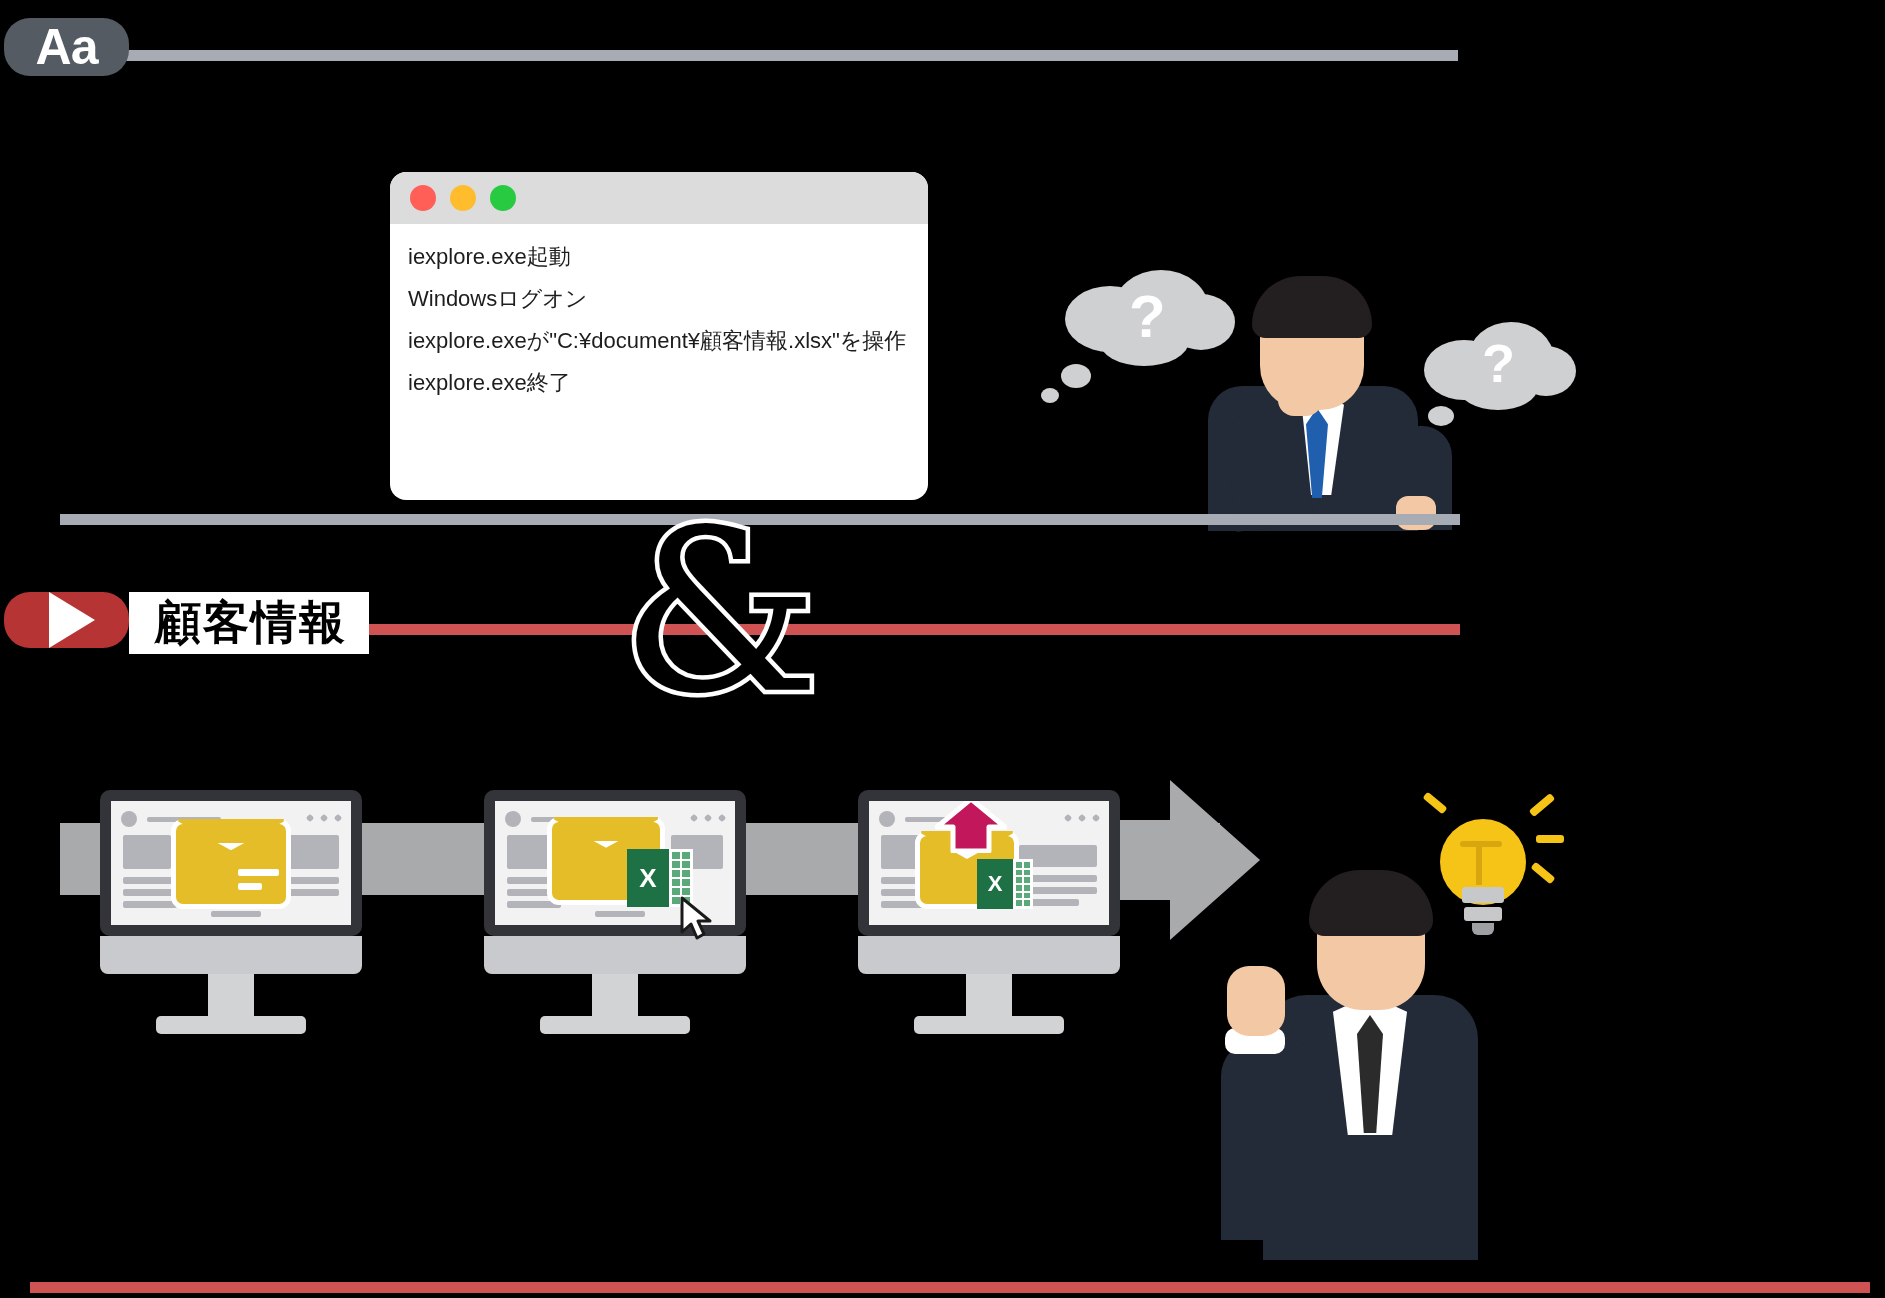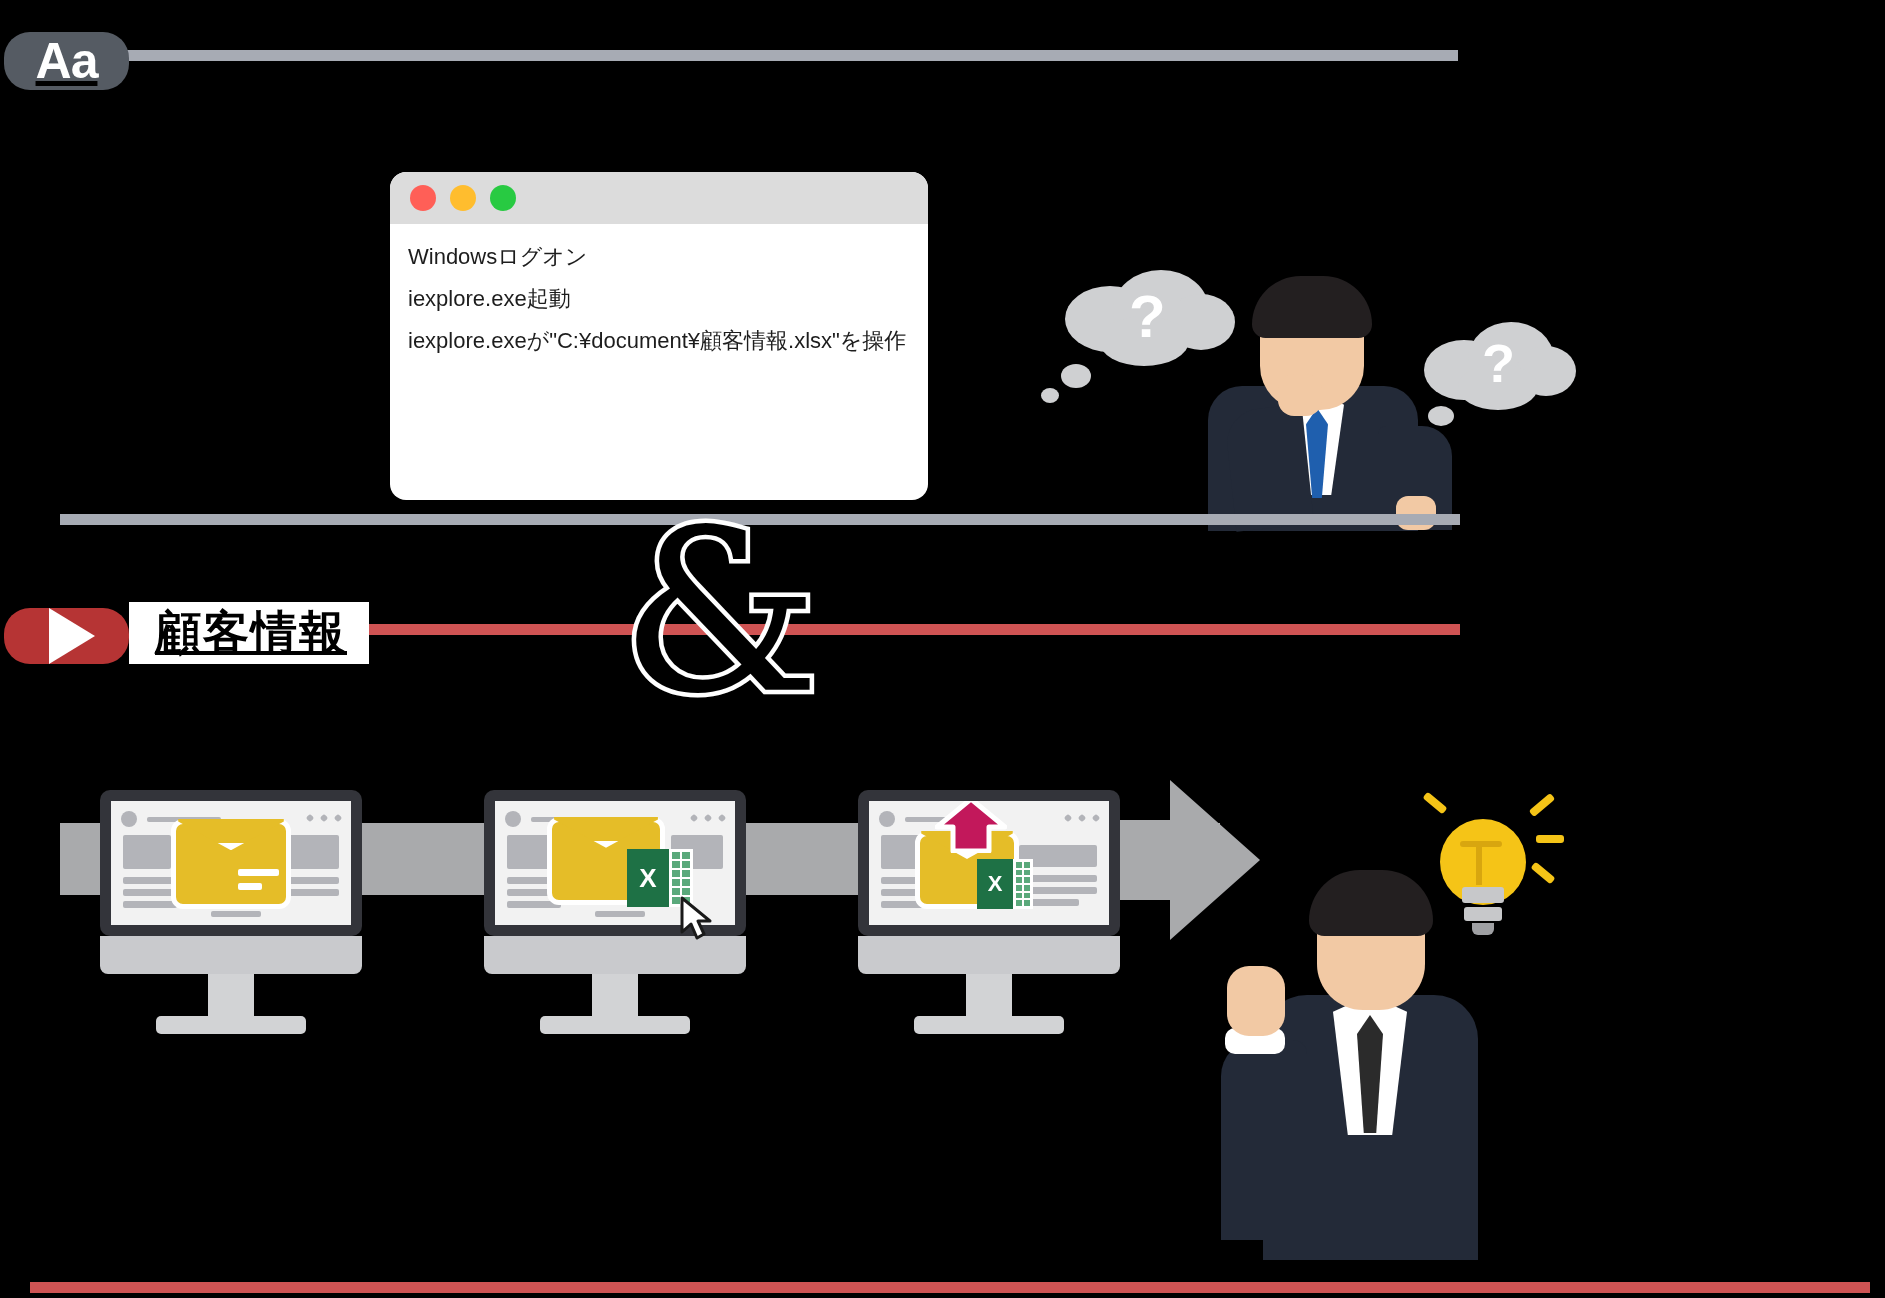--- a/index.html
+++ b/index.html
@@ -15,23 +15,22 @@
     font-family: "Liberation Sans", "DejaVu Sans", sans-serif;
   }
 
   
   .abs { position: absolute; }
 
   
   .chip-wrap {
     position: absolute;
     display: flex;
-    align-items: flex-end;
+    align-items: flex-start;
     z-index: 40;
-    text-decoration: underline;
   }
   .chip-icon {
     width: 125px;
     display: flex;
     align-items: center;
     justify-content: center;
     border-radius: 26px;
     color: #fff;
     font-weight: bold;
   }
@@ -246,23 +245,24 @@
   </div>
 </div>
 
 <div id="log-window">
   <div id="log-titlebar">
     <span class="dot red"></span>
     <span class="dot yellow"></span>
     <span class="dot green"></span>
   </div>
   <div id="log-body">
+    <div class="log-line">iexplore.exe起動</div>
     <div class="log-line">Windowsログオン</div>
-    <div class="log-line">iexplore.exe起動</div>
     <div class="log-line">iexplore.exeが"C:¥document¥顧客情報.xlsx"を操作</div>
+    <div class="log-line">iexplore.exe終了</div>
   </div>
 </div>
 
 <div class="person" style="left:1190px; top:258px; width:340px; height:270px;">
 
   <div class="abs" style="left:-135px; top:10px; width:190px; height:100px;">
     <div class="cloud" style="left:10px; top:18px; width:90px; height:66px;"></div>
     <div class="cloud" style="left:58px; top:2px; width:96px; height:80px;"></div>
     <div class="cloud" style="left:112px; top:26px; width:68px; height:56px;"></div>
     <div class="cloud" style="left:44px; top:48px; width:90px; height:50px;"></div>

